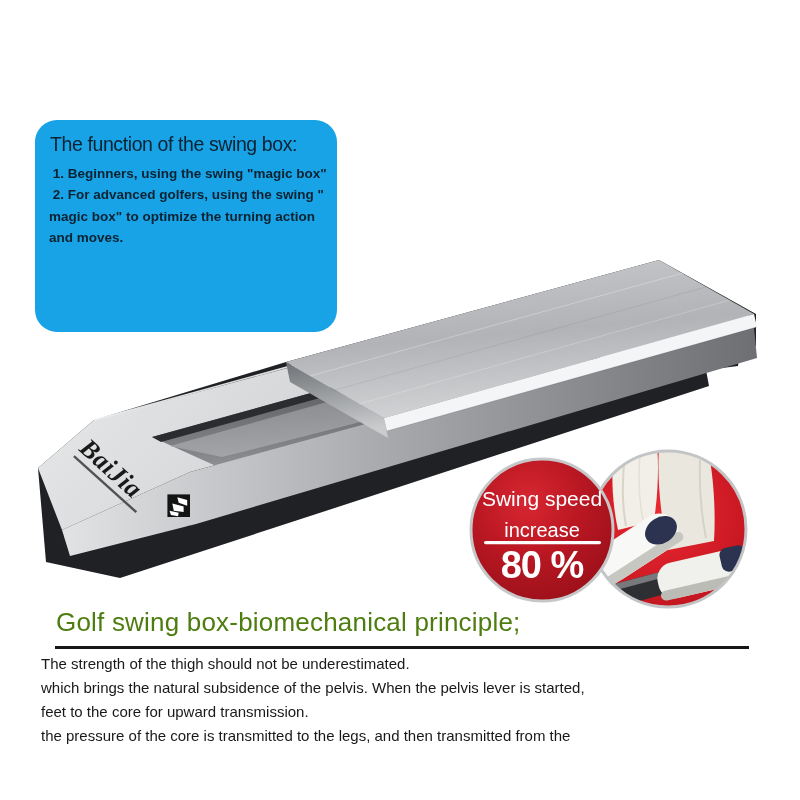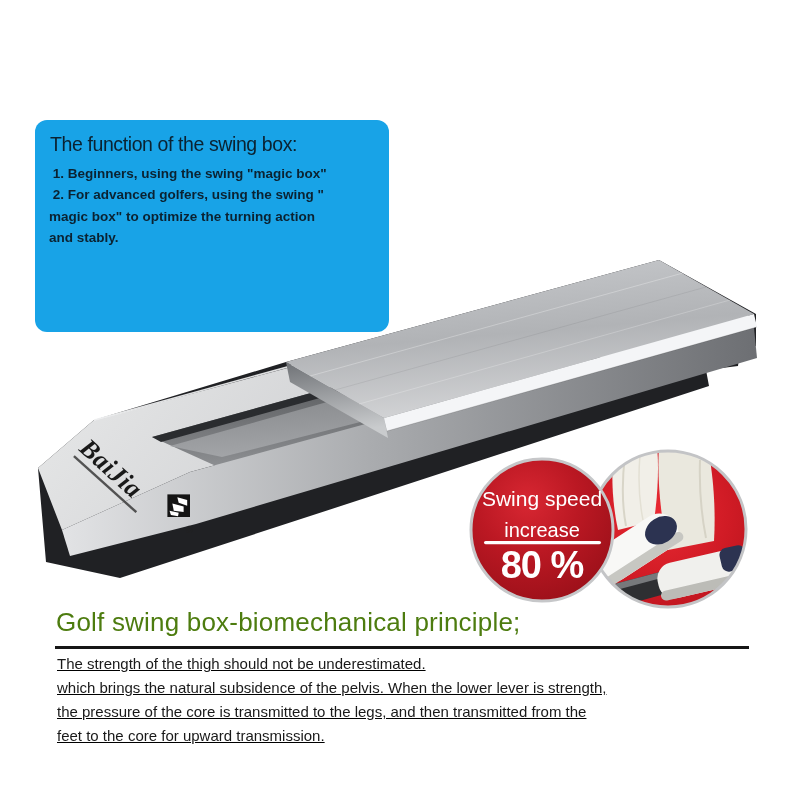--- a/index.html
+++ b/index.html
@@ -4,42 +4,42 @@
 <style>
   html,body{margin:0;padding:0;background:#ffffff;}
   .canvas{
     position:relative;width:800px;height:800px;background:#ffffff;overflow:hidden;
     font-family:"Liberation Sans",sans-serif;
   }
   .product-svg{position:absolute;left:0;top:0;width:800px;height:800px;}
 
   
   .info-box{
-    position:absolute;left:35px;top:120px;width:354px;height:212px;
-    background:#18a3e7;border-radius:12px;box-sizing:border-box;
+    position:absolute;left:35px;top:120px;width:302px;height:212px;
+    background:#18a3e7;border-radius:22px;box-sizing:border-box;
     padding:13px 0 0 14px;
   }
   .info-heading{
     font-size:19.5px;letter-spacing:-0.4px;color:#0b2231;
     white-space:nowrap;margin:0 0 7px 1px;font-weight:400;
   }
   .info-line{
     font-size:13.5px;line-height:21.4px;color:#0b2231;
     white-space:pre;font-weight:700;
   }
 
   
   .section-heading{
     position:absolute;left:56px;top:607px;font-size:26px;color:#4d7c0f;
     letter-spacing:0.2px;white-space:nowrap;font-weight:400;
   }
   .divider{
     position:absolute;left:55px;top:646px;width:694px;height:3px;background:#161616;
   }
-  .paragraph{position:absolute;left:57px;top:652px;text-decoration:underline;}
+  .paragraph{position:absolute;left:41px;top:652px;}
   .para-line{
     font-size:15px;line-height:24px;color:#191919;white-space:pre;font-weight:400;
   }
 </style>
 </head>
 <body>
 
 <div class="canvas">
 
   <svg class="product-svg" viewBox="0 0 800 800" xmlns="http://www.w3.org/2000/svg">
@@ -156,27 +156,27 @@
       <text x="542" y="578" text-anchor="middle" font-size="38" font-weight="bold" letter-spacing="-1" fill="#ffffff">80 %</text>
     </g>
   </svg>
 
   <div class="info-box">
     <div class="info-heading">The function of the swing box:</div>
     <div>
         <div class="info-line"> 1. Beginners, using the swing "magic box"</div>
         <div class="info-line"> 2. For advanced golfers, using the swing "</div>
         <div class="info-line">magic box" to optimize the turning action</div>
-        <div class="info-line">and stably.</div>
+        <div class="info-line">and moves.</div>
         <div class="info-line"></div>
       </div>
   </div>
 
   <div class="section-heading">Golf swing box-biomechanical principle;</div>
   <div class="divider"></div>
   <div class="paragraph">
       <div class="para-line">The strength of the thigh should not be underestimated.</div>
-      <div class="para-line">which brings the natural subsidence of the pelvis. When the lower lever is strength,</div>
+      <div class="para-line">which brings the natural subsidence of the pelvis. When the pelvis lever is started,</div>
+      <div class="para-line">feet to the core for upward transmission.</div>
       <div class="para-line">the pressure of the core is transmitted to the legs, and then transmitted from the</div>
-      <div class="para-line">feet to the core for upward transmission.</div>
     </div>
 
 </div>
 
 </body></html>

